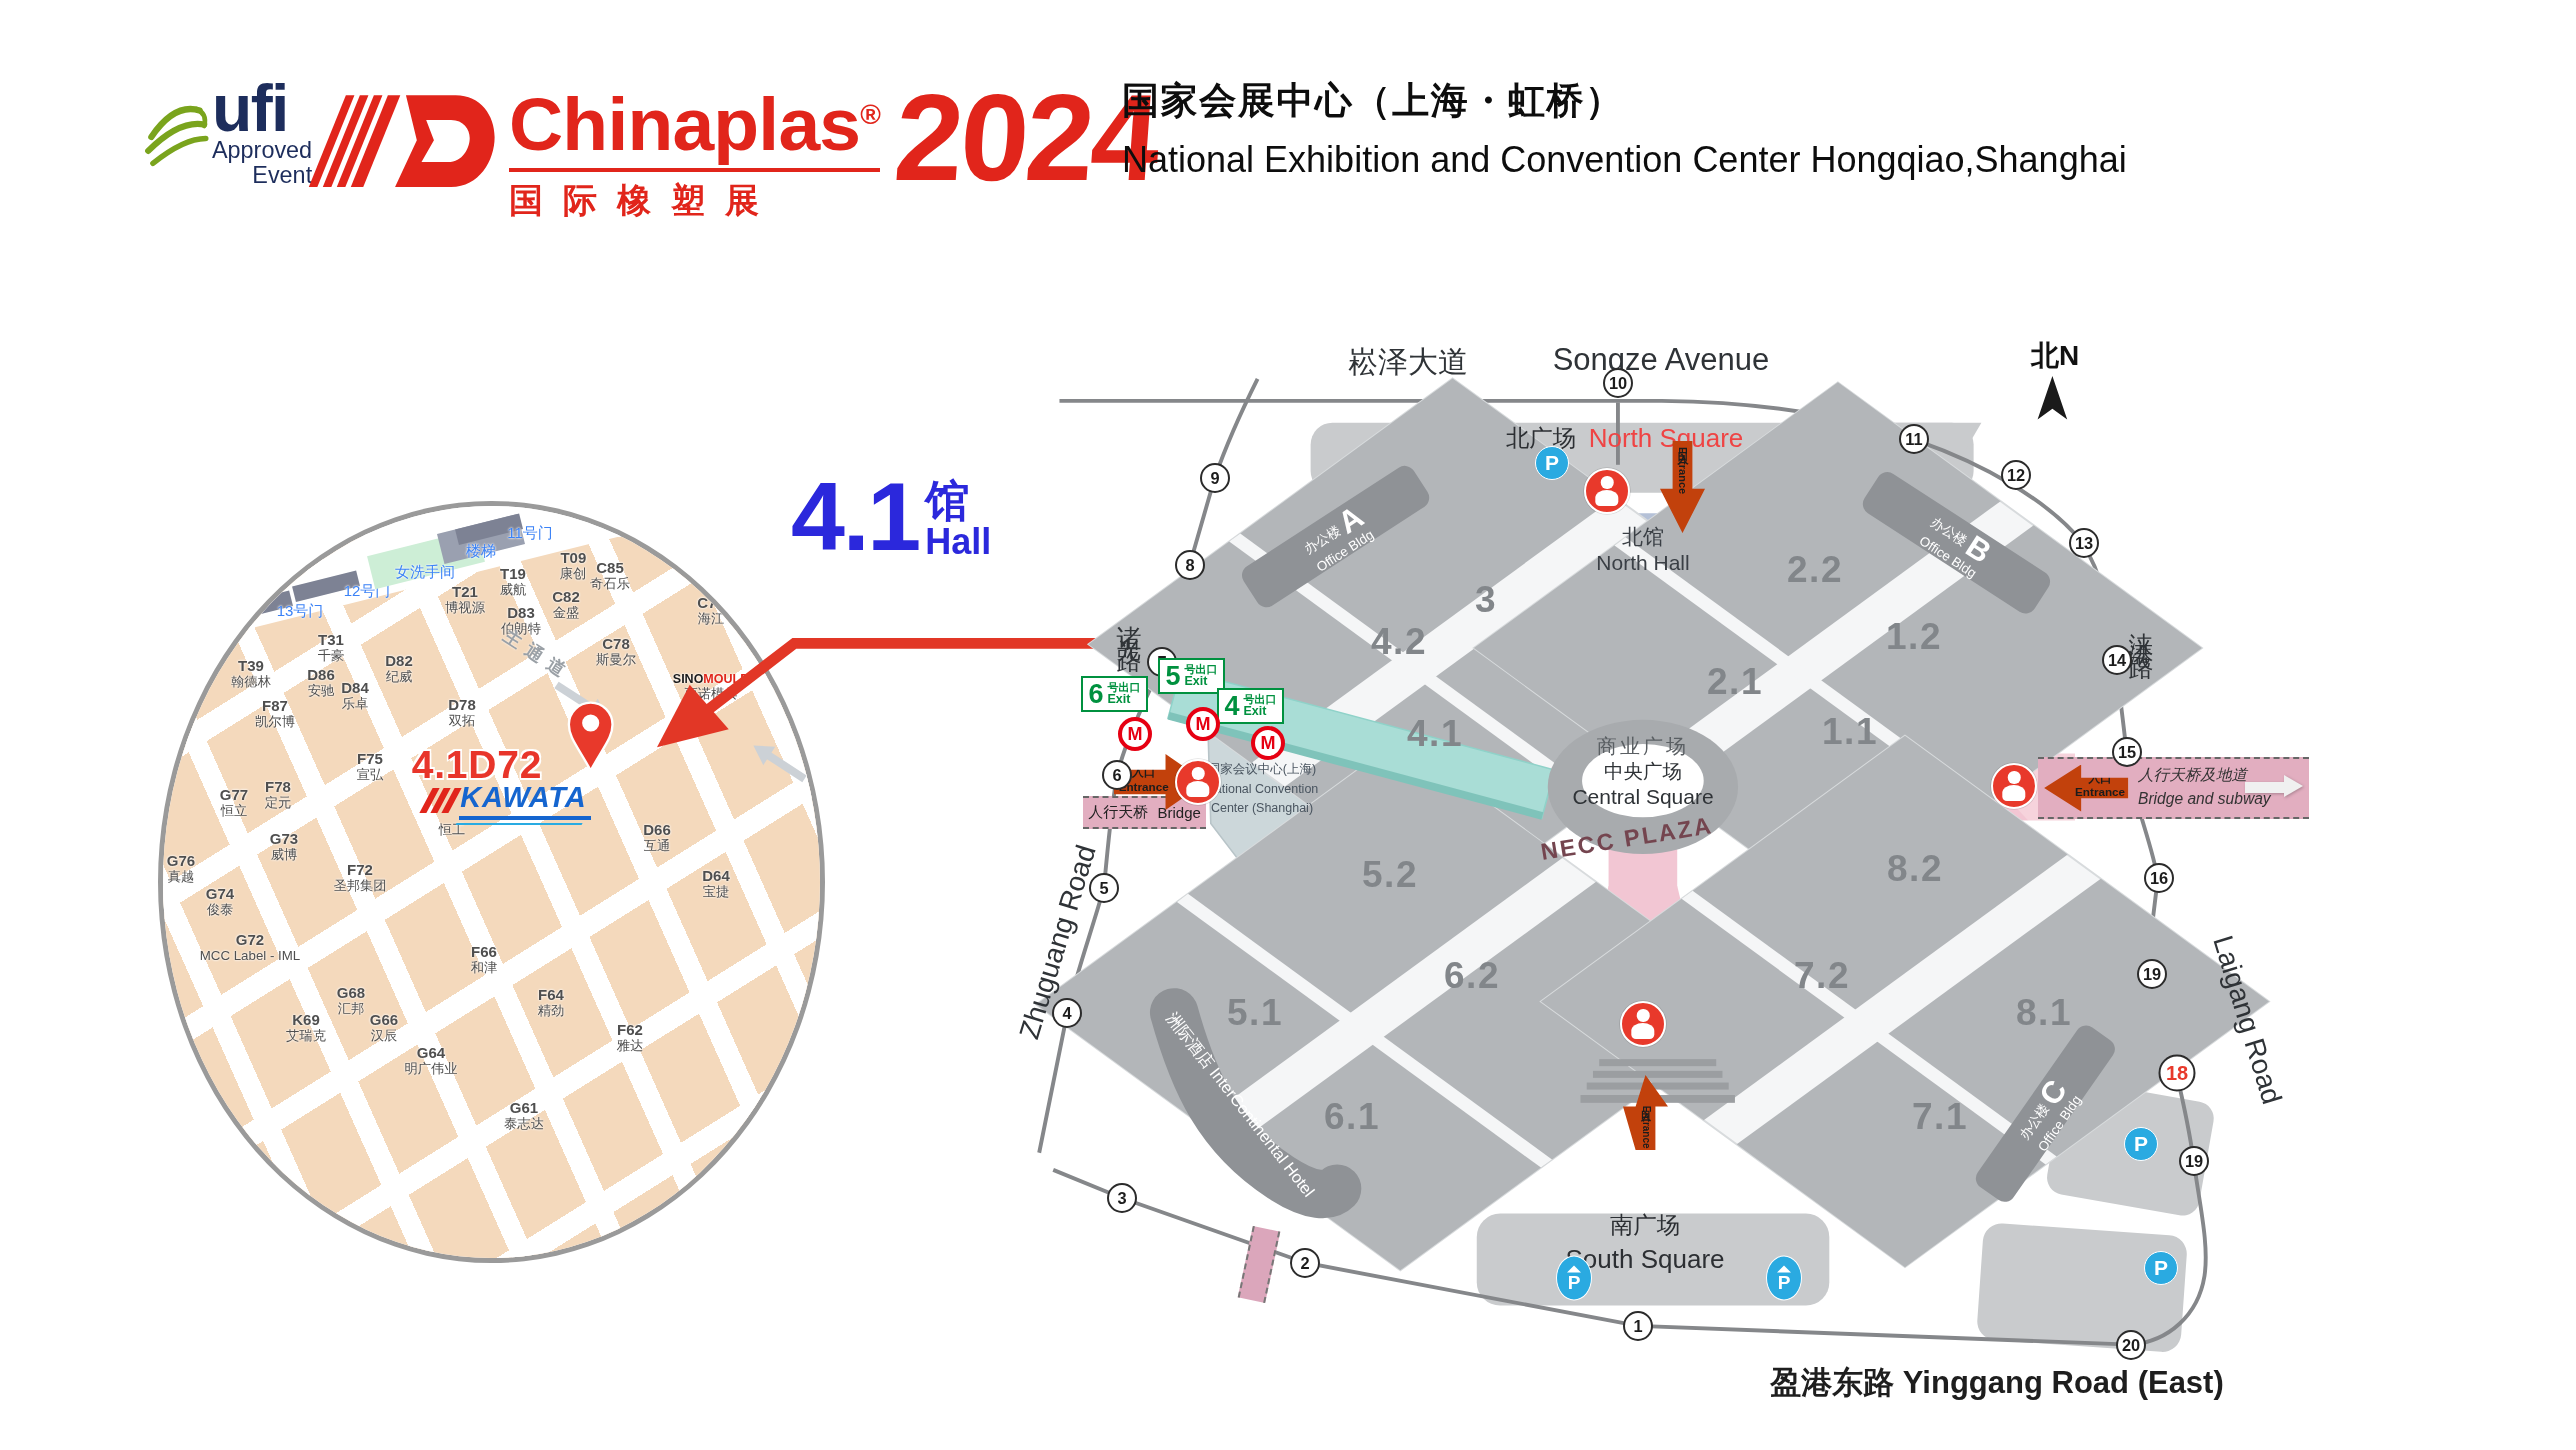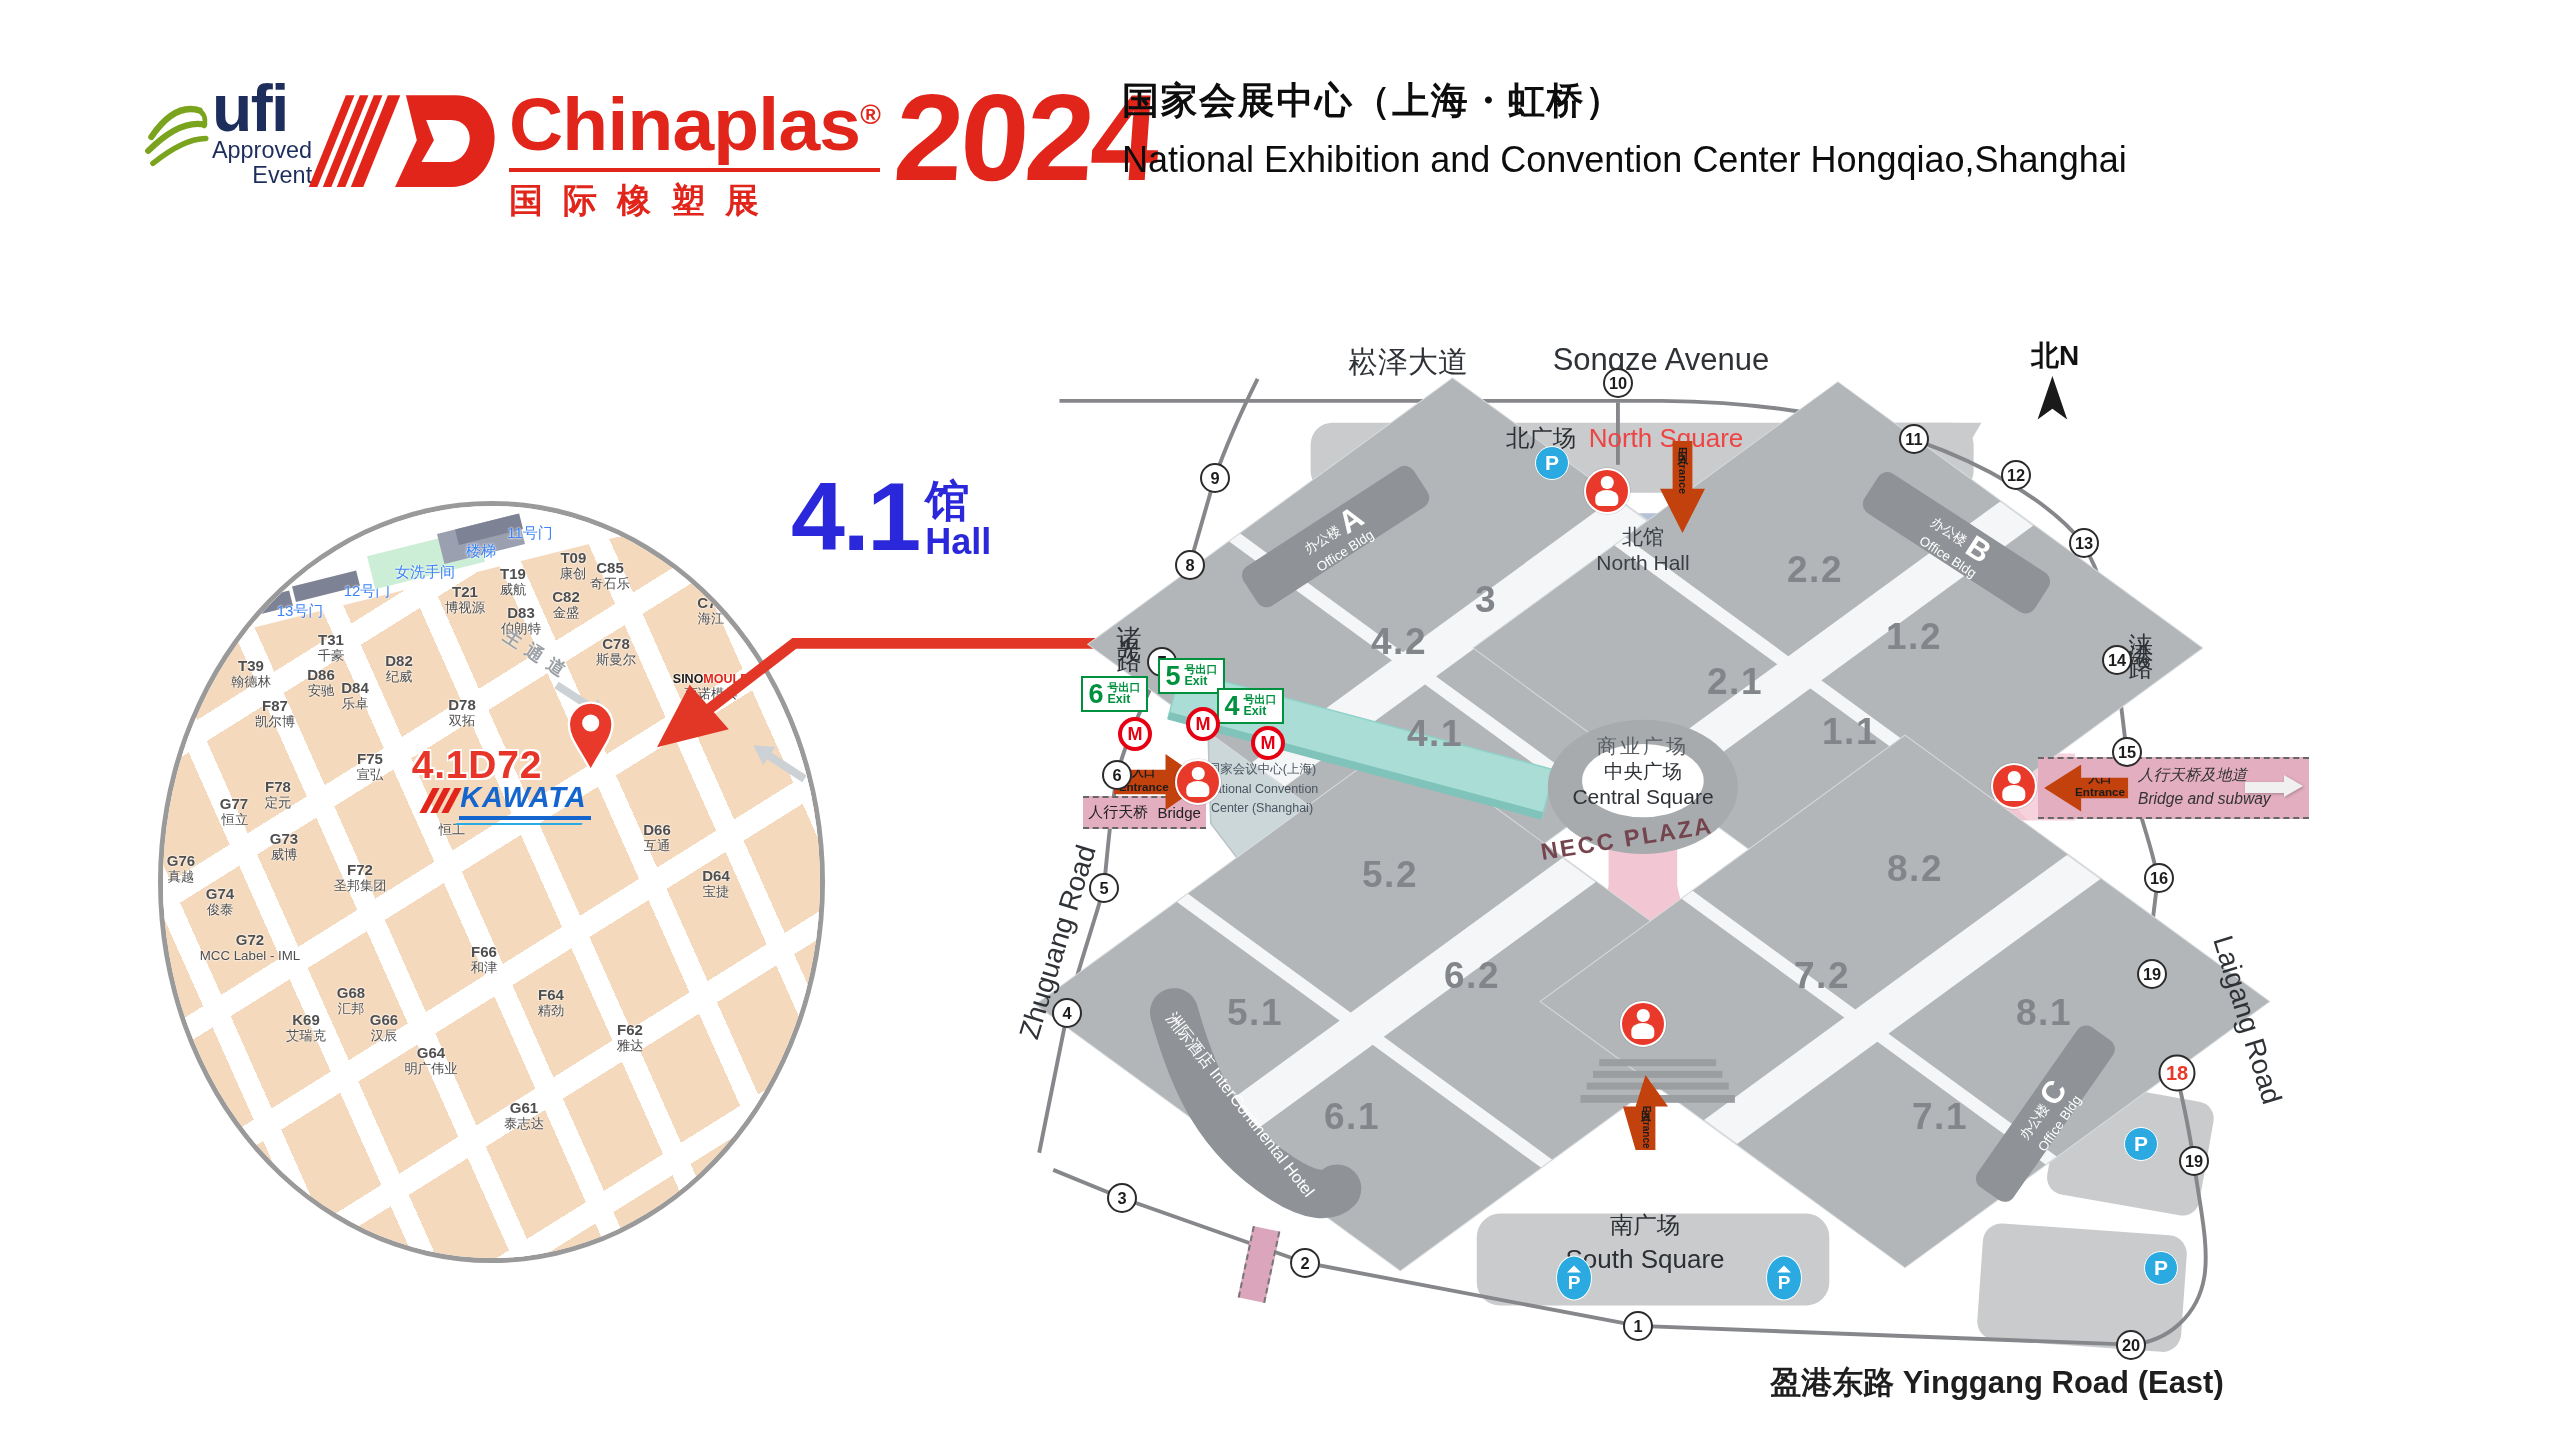--- a/index.html
+++ b/index.html
@@ -220,21 +220,21 @@
           <div class="bname">双拓</div>
         </div>
         <div class="booth" style="left: 207px; top: 261px;">
           <div class="bcode">F75</div>
           <div class="bname">宣弘</div>
         </div>
         <div class="booth" style="left: 115px; top: 289px;">
           <div class="bcode">F78</div>
           <div class="bname">定元</div>
         </div>
-        <div class="booth" style="left: 71px; top: 306px; text-align: right;">
+        <div class="booth" style="left: 71px; top: 297px;">
           <div class="bcode">G77</div>
           <div class="bname">恒立</div>
         </div>
         <div class="booth" style="left: 289px; top: 324px;">
           <div class="bname">恒工</div>
         </div>
         <div class="booth" style="left: 494px; top: 332px;">
           <div class="bcode">D66</div>
           <div class="bname">互通</div>
         </div>

